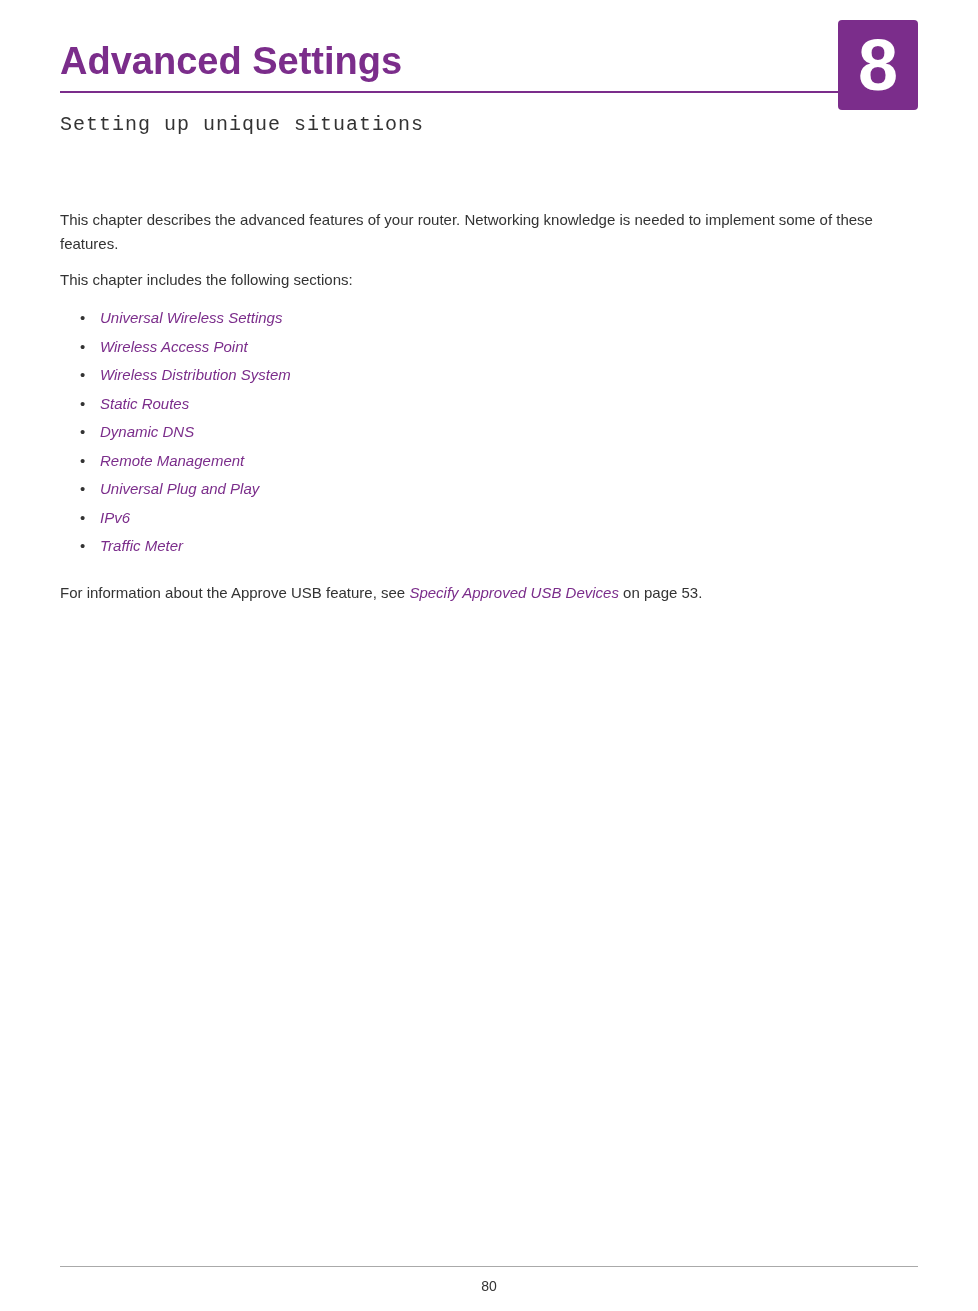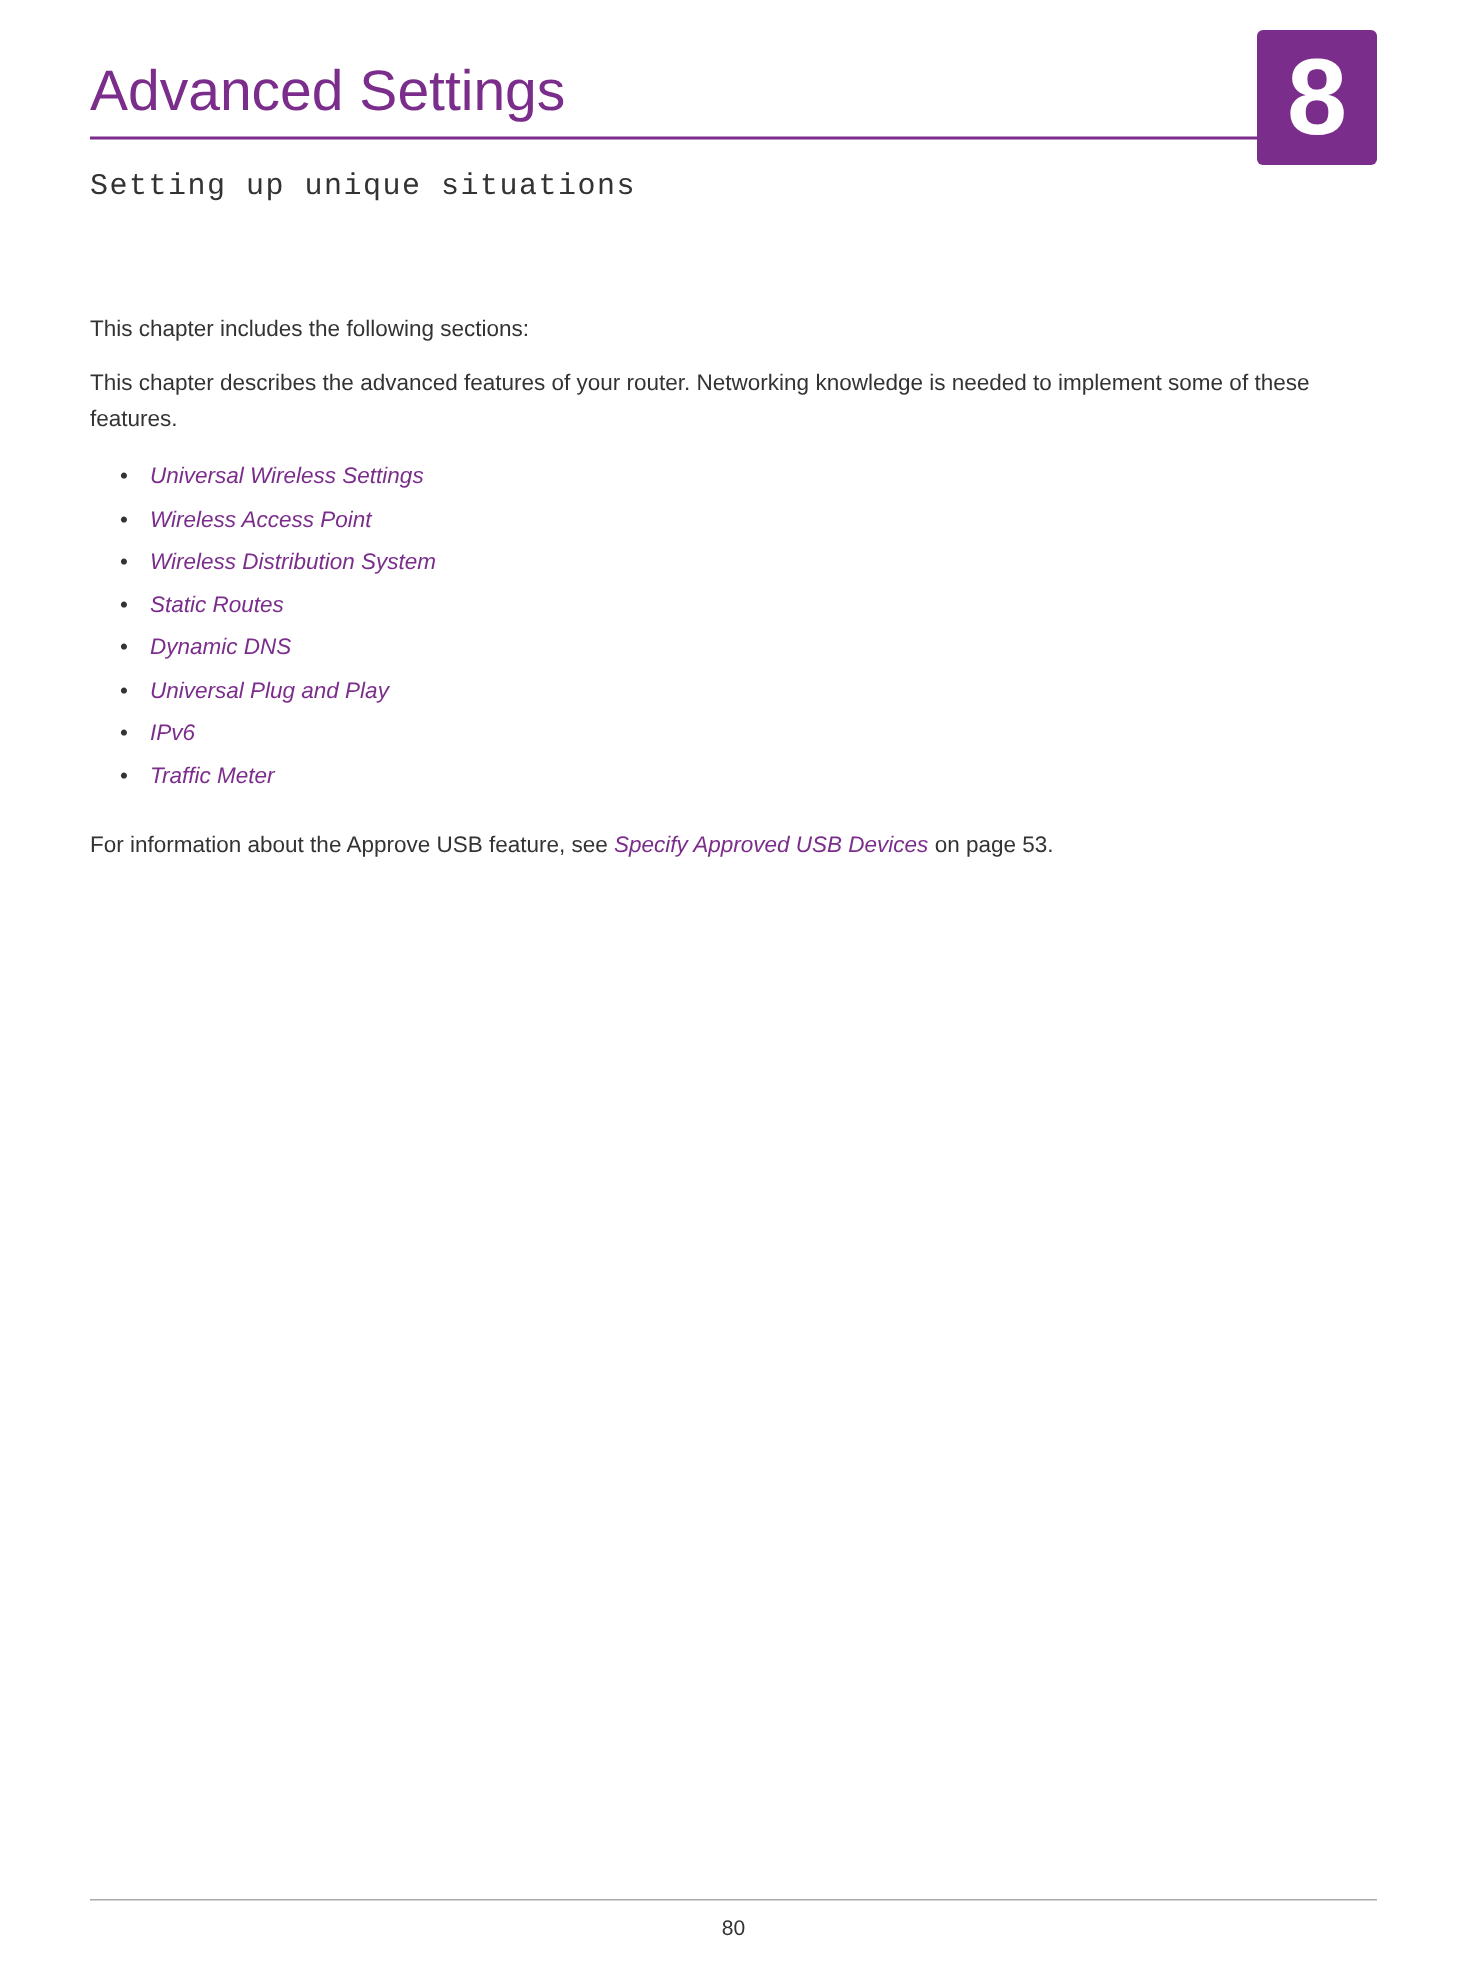--- a/index.html
+++ b/index.html
@@ -35,21 +35,21 @@
       font-size: 72px;
       font-weight: bold;
       display: flex;
       align-items: center;
       justify-content: center;
       border-radius: 4px;
     }
 
     .page-title {
       font-size: 38px;
-      font-weight: normal;
+      font-weight: bold;
       color: #7b2d8b;
       margin-bottom: 8px;
       padding-right: 100px;
     }
 
     .title-underline {
       border: none;
       border-top: 2px solid #7b2d8b;
       margin-bottom: 20px;
     }
@@ -134,39 +134,42 @@
 
   <div class="chapter-number">
     <span>8</span>
   </div>
 
   <h1 class="page-title">Advanced Settings</h1>
   <hr class="title-underline">
 
   <p class="subtitle">Setting up unique situations</p>
 
+  <p class="body-text">This chapter describes the advanced features of your router. Networking knowledge is needed to implement some of these features.</p>
+
   <p class="body-text">This chapter includes the following sections:</p>
-
-  <p class="body-text">This chapter describes the advanced features of your router. Networking knowledge is needed to implement some of these features.</p>
 
   <ul class="bullet-list">
     <li>
       <a>Universal Wireless Settings</a>
     </li>
     <li>
       <a>Wireless Access Point</a>
     </li>
     <li>
       <a>Wireless Distribution System</a>
     </li>
     <li>
       <a>Static Routes</a>
     </li>
     <li>
       <a>Dynamic DNS</a>
+    </li>
+    <li>
+      <a>Remote Management</a>
     </li>
     <li>
       <a>Universal Plug and Play</a>
     </li>
     <li>
       <a>IPv6</a>
     </li>
     <li>
       <a>Traffic Meter</a>
     </li>

